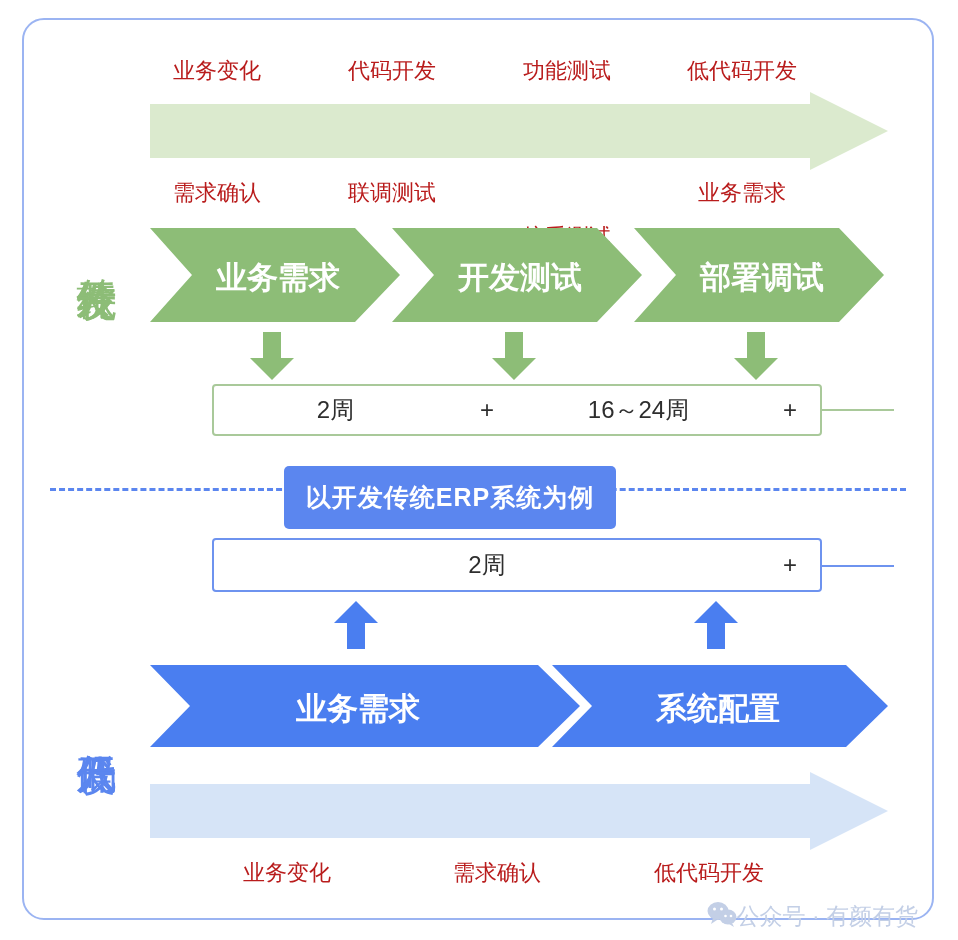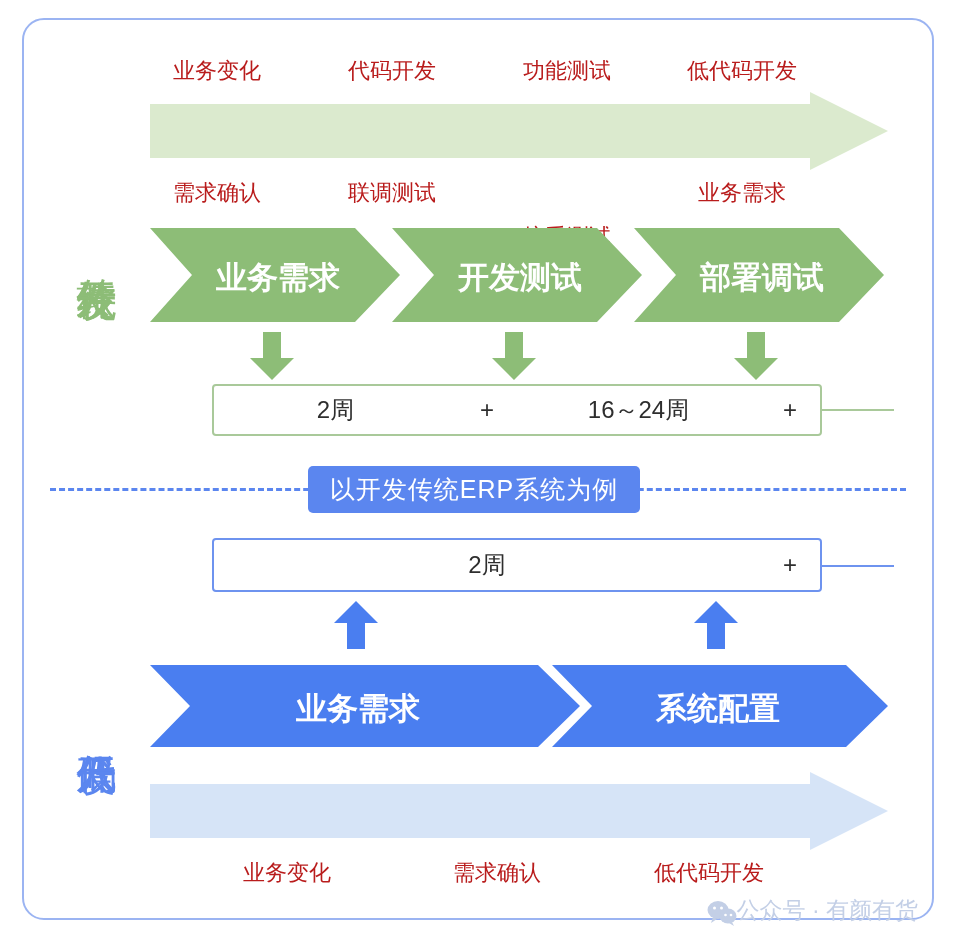--- a/index.html
+++ b/index.html
@@ -26,21 +26,21 @@
   .timebox .plus{width:60px;text-align:center;font-size:24px;color:#2e2e2e;}
 
   .tail{position:absolute;height:0;border-top:2px solid;}
   .tail.green{border-color:#a9c99a;}
   .tail.blue{border-color:#6e93ef;}
 
   .dashline{position:absolute;height:0;border-top:3px dashed #5b86ef;}
 
   .badge{position:absolute;background:#5b86ef;color:#fff;border-radius:5px;display:flex;align-items:center;justify-content:center;font-size:25px;font-weight:500;letter-spacing:1px;white-space:nowrap;}
 
-  .watermark{position:absolute;right:40px;bottom:14px;display:flex;align-items:flex-end;color:#c3cfe6;font-size:23px;white-space:nowrap;}
+  .watermark{position:absolute;right:40px;bottom:8px;display:flex;align-items:flex-start;color:#c3cfe6;font-size:23px;white-space:nowrap;}
   .watermark .wxicon{width:30px;height:26px;position:relative;flex:0 0 auto;}
 </style>
 </head>
 <body>
 
 <div id="canvas">
 
   <div class="frame"></div>
 
   <div class="vlabel" id="label-traditional">传统软件开发</div>
@@ -84,21 +84,21 @@
 
   <div class="timebox green" style="left:212px;top:384px;width:610px;height:52px;">
     <div class="cell">2周</div>
     <div class="plus">+</div>
     <div class="cell">16～24周</div>
     <div class="plus">+</div>
   </div>
   <div class="tail green" style="left:822px;top:409px;width:72px;"></div>
 
   <div class="dashline" style="left:50px;top:488px;width:856px;"></div>
-  <div class="badge" style="left:308px;top:466px;width:332px;height:47px;">以开发传统ERP系统为例</div>
+  <div class="badge" style="left:284px;top:466px;width:332px;height:63px;font-weight:bold;">以开发传统ERP系统为例</div>
 
   <div class="vlabel" id="label-lowcode">低代码开发</div>
 
   <div class="timebox blue" style="left:212px;top:538px;width:610px;height:54px;">
     <div class="cell">2周</div>
     <div class="plus">+</div>
   </div>
   <div class="tail blue" style="left:822px;top:565px;width:72px;"></div>
 
   <svg class="arrow-up" style="left:334px;top:601px;" width="44" height="48" viewBox="0 0 44 48">

